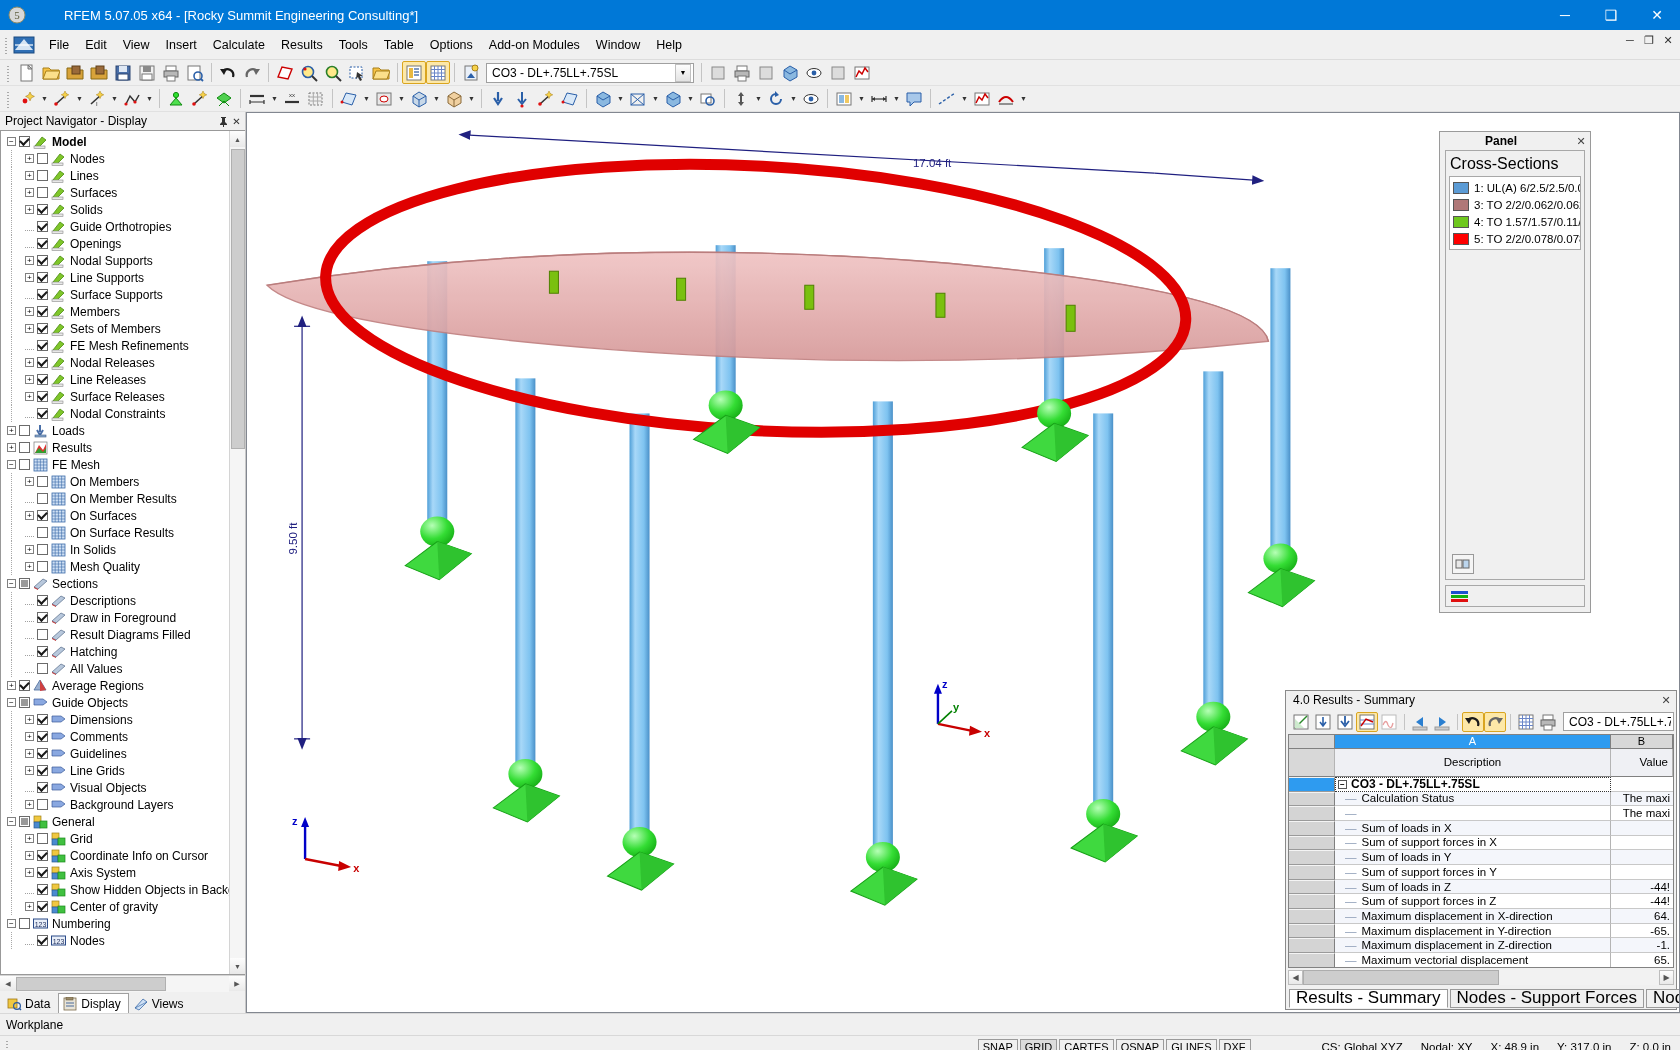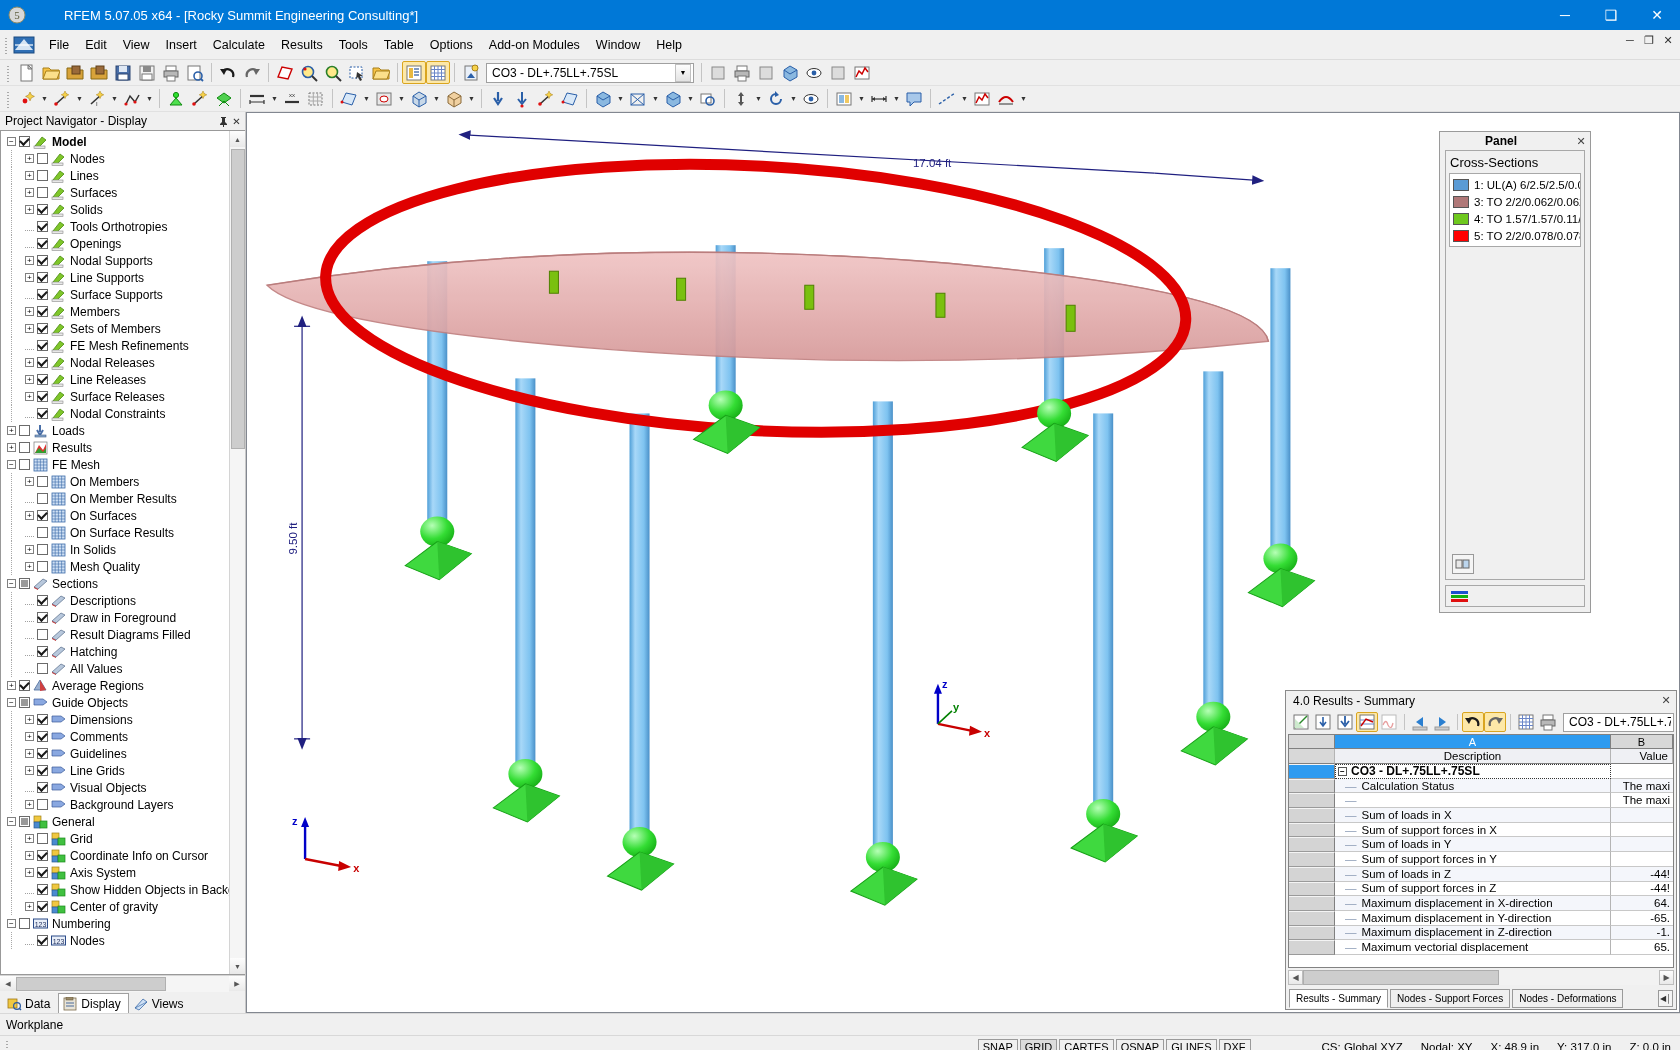--- a/index.html
+++ b/index.html
@@ -94,21 +94,21 @@
   #work{flex:1 1 auto;background:#fff;position:relative;border:1px solid #828790;overflow:hidden;}
   #canvas{position:absolute;inset:0;}
   
   #panel{position:absolute;right:88px;top:18px;width:152px;height:482px;
     background:#f0f0f0;border:1px solid #9a9a9a;display:flex;flex-direction:column;}
   #panel-title{height:18px;display:flex;align-items:center;padding:0 2px 0 5px;font-size:12px;font-weight:bold;margin-left:40px;}
   #panel-title span.pt{flex:1 1 auto;}
   #panel-title .pc{width:14px;text-align:center;font-size:11px;color:#444;font-weight:normal;}
   #panel-body{flex:1 1 auto;margin:0 5px 5px 5px;background:#f0f0f0;
     border:1px solid #a8a8a8;display:flex;flex-direction:column;}
-  .cs-title{font-size:13px;padding:4px 0 3px 4px;}
+  .cs-title{font-size:16px;padding:4px 0 3px 4px;}
   .cs-list{background:#fff;border:1px solid #a8a8a8;margin:0 3px;padding:2px 0;flex:0 0 auto;}
   .cs-row{height:17px;display:flex;align-items:center;font-size:11.5px;padding-left:3px;white-space:nowrap;overflow:hidden;}
   .cs-sw{width:16px;height:12px;border:1px solid #555;margin-right:5px;flex:0 0 auto;}
   .cs-spacer{flex:1 1 auto;}
   .cs-foot{height:30px;display:flex;align-items:center;padding-left:6px;}
   .cs-fbtn{width:22px;height:20px;border:1px solid #999;background:#f5f5f5;display:flex;align-items:center;justify-content:center;}
   #panel-strip{height:22px;margin:0 5px 5px 5px;border:1px solid #a8a8a8;background:#f0f0f0;
     display:flex;align-items:center;padding-left:4px;}
   
   #restab{position:absolute;right:2px;bottom:2px;width:392px;height:320px;
@@ -118,21 +118,21 @@
   #rt-title .rt-x{width:14px;text-align:center;color:#444;font-size:11px;}
   #rt-toolbar{height:24px;display:flex;align-items:center;padding-left:4px;gap:0;}
   #rt-toolbar .combo{flex:1 1 auto;height:19px;margin-left:4px;margin-right:2px;min-width:0;}
   #rt-grid{flex:1 1 auto;margin:0 2px;border:1px solid #828282;background:#fff;overflow:hidden;display:flex;flex-direction:column;}
   .rt-hdr{display:flex;height:14px;flex:0 0 auto;}
   .rt-hdr .cell{border-right:1px solid #808080;border-bottom:1px solid #808080;
     display:flex;align-items:center;justify-content:center;font-size:11px;}
   .rt-hdr .corner{width:46px;background:#d8d8d8;}
   .rt-hdr .colA{flex:1 1 auto;background:#2e9bf0;color:#fff;}
   .rt-hdr .colB{width:62px;background:#d8d8d8;}
-  .rt-sub{display:flex;height:15px;flex:0 0 auto;}
+  .rt-sub{display:flex;height:28px;flex:0 0 auto;}
   .rt-sub .cell{border-right:1px solid #b4b4b4;border-bottom:1px solid #808080;
     display:flex;align-items:center;font-size:11.5px;background:#eff0f4;}
   .rt-sub .corner{width:46px;background:#d8d8d8;}
   .rt-sub .colA{flex:1 1 auto;justify-content:center;}
   .rt-sub .colB{width:62px;justify-content:flex-end;padding-right:4px;}
   .rt-row{display:flex;height:14.7px;flex:0 0 auto;}
   .rt-row .rh{width:46px;background:#d4d4d4;border-right:1px solid #808080;
     border-bottom:1px solid #9a9a9a;border-top:1px solid #f4f4f4;}
   .rt-row.sel .rh{background:#2e9bf0;}
   .rt-row .cA{flex:1 1 auto;border-right:1px solid #b4b4b4;border-bottom:1px solid #c8c8c8;
@@ -144,21 +144,21 @@
   .grp-exp{width:9px;height:9px;border:1px solid #555;display:inline-flex;align-items:center;
     justify-content:center;font-size:8px;line-height:7px;margin-right:4px;font-family:"Liberation Mono",monospace;}
   .dash{color:#8a9bb5;margin:0 5px 0 8px;}
   #rt-hbar{height:15px;margin:2px;display:flex;align-items:center;background:#f0f0f0;}
   #rt-hbar .ar{width:15px;height:15px;background:linear-gradient(#fdfdfd,#e8e8e8);border:1px solid #bdbdbd;
     display:flex;align-items:center;justify-content:center;font-size:8px;color:#555;}
   #rt-hbar .tr{flex:1 1 auto;height:15px;background:#f2f2f2;position:relative;}
   #rt-hbar .th{position:absolute;left:0;top:0;bottom:0;width:196px;background:#cdcdcd;border:1px solid #adadad;}
   #rt-tabs{height:22px;display:flex;align-items:center;padding-left:3px;gap:2px;}
   .rtab{height:19px;border:1px solid #9a9a9a;background:#f0f0f0;display:flex;align-items:center;
-    padding:0 6px;font-size:10px;white-space:nowrap;}
+    padding:0 6px;font-size:17px;white-space:nowrap;}
   .rtab.on{background:#fff;border-bottom-color:#fff;}
   #rt-nav{margin-left:auto;display:flex;gap:1px;padding-right:3px;}
   #rt-nav .nb{width:15px;height:17px;border:1px solid #9a9a9a;background:#f4f4f4;
     display:flex;align-items:center;justify-content:center;font-size:8px;color:#333;}
   
   #wpbar{height:22px;background:#f0f0f0;display:flex;align-items:center;
     padding-left:6px;font-size:12px;border-top:1px solid #d8d8d8;}
   
   #status{height:22px;background:#f0f0f0;display:flex;align-items:center;font-size:11.5px;
     border-top:1px solid #d8d8d8;}
@@ -700,21 +700,21 @@
             <span class="tind" style="width: 24px;">
               <span class="vline" style="left: 10px;"></span>
             </span>
             <span class="dots" style="border-top: 1px dotted rgb(160, 160, 160); margin-top: 8px; height: 1px;"></span>
             <span class="cbx on"></span>
             <span class="ticon"><svg viewBox="0 0 15 14" width="15" height="14">
                 <path d="M2 11 L9 2 L13 5 L6 12 Z" fill="#7fc62a" stroke="#4a8a10" stroke-width="0.8"></path>
                 <path d="M2 11 L5 12 L6 12 Z" fill="#555"></path>
                 <rect x="1" y="11" width="11" height="2.4" fill="#e8e8e8" stroke="#888" stroke-width="0.6"></rect>
               </svg></span>
-            <span class="tlabel">Tools Orthotropies</span>
+            <span class="tlabel">Guide Orthotropies</span>
           </div>
           <div class="trow">
             <span class="tind" style="width: 24px;">
               <span class="vline" style="left: 10px;"></span>
             </span>
             <span class="dots" style="border-top: 1px dotted rgb(160, 160, 160); margin-top: 8px; height: 1px;"></span>
             <span class="cbx on"></span>
             <span class="ticon"><svg viewBox="0 0 15 14" width="15" height="14">
                 <path d="M2 11 L9 2 L13 5 L6 12 Z" fill="#7fc62a" stroke="#4a8a10" stroke-width="0.8"></path>
                 <path d="M2 11 L5 12 L6 12 Z" fill="#555"></path>

